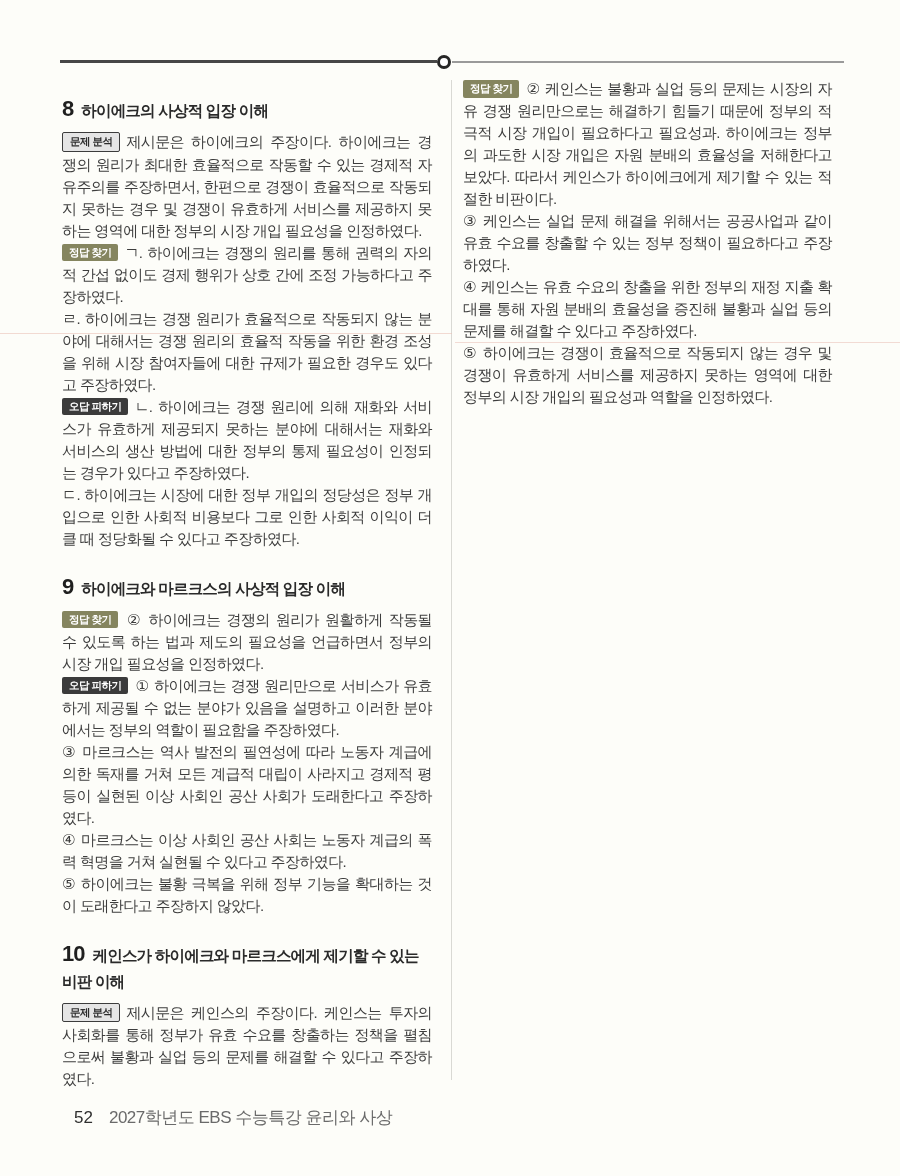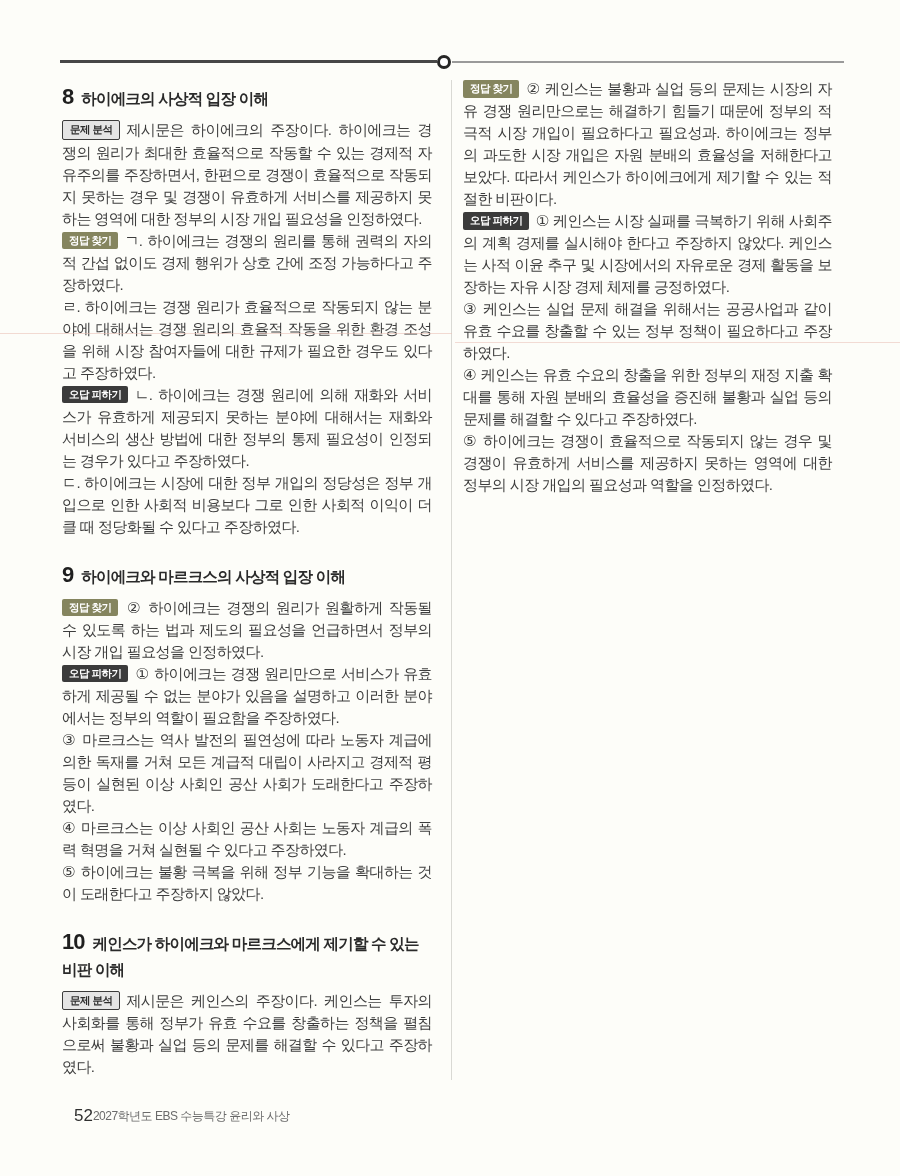--- a/index.html
+++ b/index.html
@@ -19,38 +19,38 @@
   .rule-left{position:absolute;left:60px;top:60px;width:377px;height:3px;background:#474747;}
   .rule-right{position:absolute;left:452px;top:61px;width:392px;height:2px;background:#9a9a9a;}
   .rule-ring{position:absolute;left:437px;top:55px;width:8px;height:8px;border:3px solid #262626;border-radius:50%;background:#fff;}
   
   .col{position:absolute;width:370px;}
   .col-left{left:62px;top:84px;}
   .col-right{left:463px;top:78px;width:369px;}
   .col-divider{position:absolute;left:451px;top:80px;width:1px;height:1000px;background:#d9d9d4;}
   
   .sec-head{margin:24px 0 7px 0;line-height:26px;}
-  .sec-head.first{margin-top:0;}
+  .sec-head.first{margin-top:12px;}
   .sec-num{font-size:22px;font-weight:bold;color:#1f1f1f;margin-right:8px;letter-spacing:-1px;}
   .sec-title{font-size:15.5px;font-weight:bold;color:#2a2a2a;letter-spacing:-0.8px;}
   
   .para{margin:0;font-size:15px;line-height:22px;text-align:justify;letter-spacing:-0.6px;word-break:break-all;color:var(--ink);}
   
   .badge{display:inline-block;font-size:10.5px;line-height:1;padding:3px 7px 4px;border-radius:2px;margin-right:6px;letter-spacing:-0.5px;white-space:nowrap;transform:translateY(-2px);font-weight:bold;}
   .badge-outline{border:1.3px solid #3c3c3c;background:#e5e5e5;color:#2c2c2c;}
   .badge-olive{background:var(--olive);color:#fff;}
   .badge-dark{background:var(--dark);color:#fff;}
   
   .artifact{position:absolute;height:1px;pointer-events:none;}
   .artifact-1{left:0;top:333px;width:452px;background:#eAbdb2;opacity:.55;}
   .artifact-2{left:455px;top:342px;width:445px;background:#e8b9b0;opacity:.5;}
   
   .footer{position:absolute;left:74px;top:1106px;display:flex;align-items:center;}
   .page-num{font-size:17px;color:#2f2f2f;letter-spacing:0;}
-  .book-title{font-size:12px;color:#6a6a6a;letter-spacing:-0.5px;}
+  .book-title{font-size:17px;color:#6a6a6a;margin-left:16px;letter-spacing:-0.5px;}
 </style>
 </head>
 <body>
 
 <div class="rule-left"></div>
 <div class="rule-ring"></div>
 <div class="rule-right"></div>
 
 <div class="col-divider"></div>
 
@@ -89,23 +89,20 @@
   </div>
   <p class="para">
     <span class="badge badge-outline">문제 분석</span><span>제시문은 케인스의 주장이다. 케인스는 투자의 사회화를 통해 정부가 유효 수요를 창출하는 정책을 펼침으로써 불황과 실업 등의 문제를 해결할 수 있다고 주장하였다.</span>
   </p>
 </div>
 
 <div class="col col-right">
   <p class="para">
     <span class="badge badge-olive">정답 찾기</span><span>② 케인스는 불황과 실업 등의 문제는 시장의 자유 경쟁 원리만으로는 해결하기 힘들기 때문에 정부의 적극적 시장 개입이 필요하다고 필요성과. 하이에크는 정부의 과도한 시장 개입은 자원 분배의 효율성을 저해한다고 보았다. 따라서 케인스가 하이에크에게 제기할 수 있는 적절한 비판이다.</span>
   </p>
-  <p class="para">
-    <span class="badge badge-dark">오답 피하기</span><span>① 케인스는 시장 실패를 극복하기 위해 사회주의 계획 경제를 실시해야 한다고 주장하지 않았다. 케인스는 사적 이윤 추구 및 시장에서의 자유로운 경제 활동을 보장하는 자유 시장 경제 체제를 긍정하였다.</span>
-  </p>
   <p class="para">③ 케인스는 실업 문제 해결을 위해서는 공공사업과 같이 유효 수요를 창출할 수 있는 정부 정책이 필요하다고 주장하였다.</p>
   <p class="para">④ 케인스는 유효 수요의 창출을 위한 정부의 재정 지출 확대를 통해 자원 분배의 효율성을 증진해 불황과 실업 등의 문제를 해결할 수 있다고 주장하였다.</p>
   <p class="para">⑤ 하이에크는 경쟁이 효율적으로 작동되지 않는 경우 및 경쟁이 유효하게 서비스를 제공하지 못하는 영역에 대한 정부의 시장 개입의 필요성과 역할을 인정하였다.</p>
 </div>
 
 <div class="artifact artifact-1"></div>
 <div class="artifact artifact-2"></div>
 
 <div class="footer">
   <span class="page-num">52</span>

